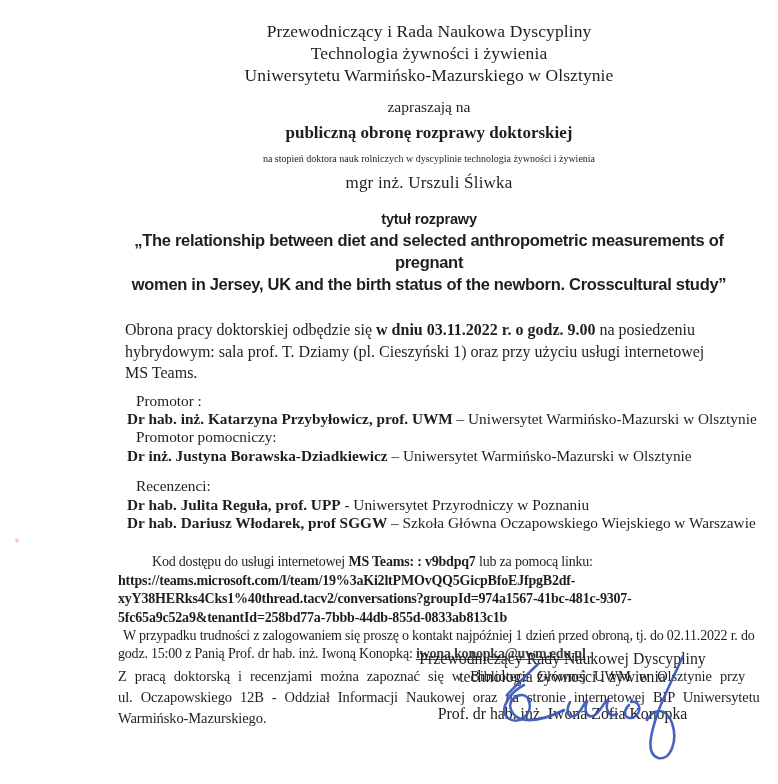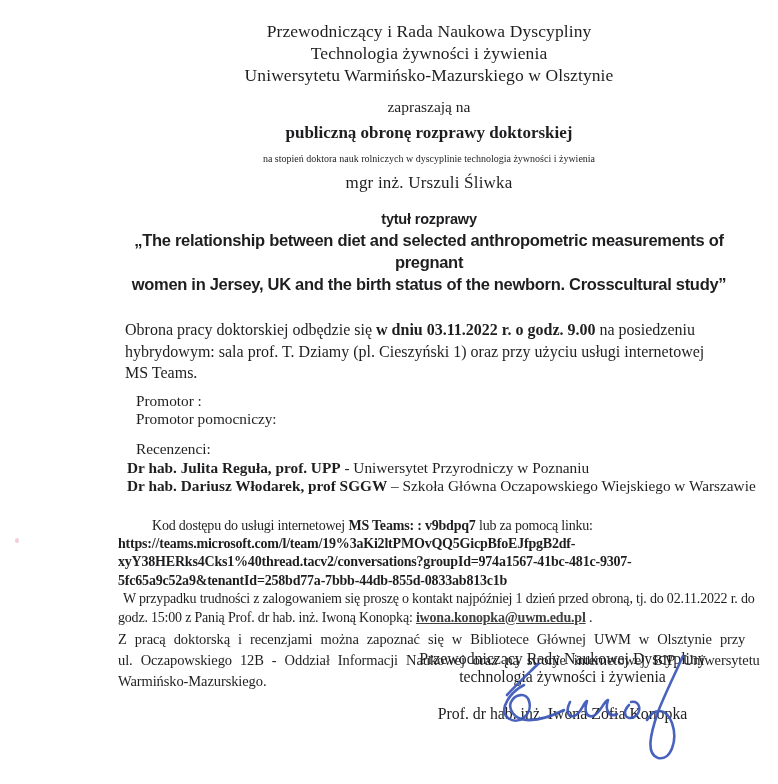--- a/index.html
+++ b/index.html
@@ -79,21 +79,23 @@
   <div class="body-wrap">
 
     <div class="defense">
       <div><span>Obrona pracy doktorskiej odbędzie się </span><b>w dniu 03.11.2022 r. o godz. 9.00</b><span> na posiedzeniu</span></div>
       <div>hybrydowym: sala prof. T. Dziamy (pl. Cieszyński 1) oraz przy użyciu usługi internetowej</div>
       <div>MS Teams.</div>
     </div>
 
     <div class="people">
       <div class="lbl">Promotor :</div>
+      <div class="entry"><b>Dr hab. inż. Katarzyna Przybyłowicz, prof. UWM</b><span> – Uniwersytet Warmińsko-Mazurski w Olsztynie</span></div>
       <div class="lbl">Promotor pomocniczy:</div>
+      <div class="entry"><b>Dr inż. Justyna Borawska-Dziadkiewicz</b><span> – Uniwersytet Warmińsko-Mazurski w Olsztynie</span></div>
     </div>
 
     <div class="people reviewers">
       <div class="lbl">Recenzenci:</div>
       <div class="entry"><b>Dr hab. Julita Reguła, prof. UPP</b><span> - Uniwersytet Przyrodniczy w Poznaniu</span></div>
       <div class="entry"><b>Dr hab. Dariusz Włodarek, prof SGGW</b><span> – Szkoła Główna Oczapowskiego Wiejskiego w Warszawie</span></div>
     </div>
 
     <div class="teams">
       <div class="code-line"><span>Kod dostępu do usługi internetowej </span><b>MS Teams: : v9bdpq7</b><span> lub za pomocą linku:</span></div>

